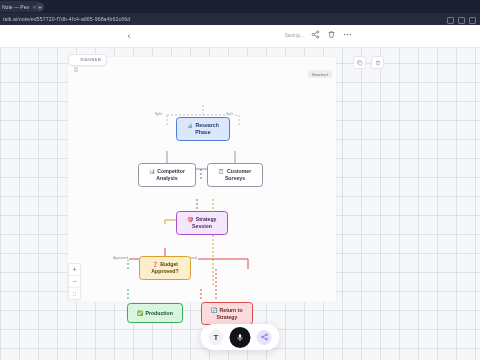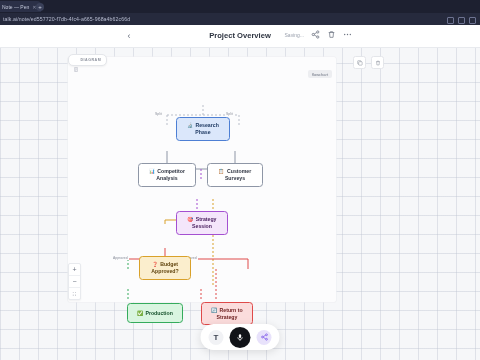--- a/index.html
+++ b/index.html
@@ -184,21 +184,20 @@
       <i></i>
       <i></i>
     </span>
   </div>
 
   <div class="page">
     <div class="grid-bg"></div>
 
     <div class="app-header">
       <div class="hdr-back">‹</div>
-      <div class="hdr-title">Project Overview</div>
       <div class="hdr-right">
         <span class="hdr-saving">Saving...</span>
         <span class="hdr-ic">
           <svg viewBox="0 0 16 16" width="9" height="9" fill="none" stroke="currentColor" stroke-width="1.4">
             <circle cx="12" cy="3.5" r="2"></circle>
               <circle cx="4" cy="8" r="2"></circle>
               <circle cx="12" cy="12.5" r="2"></circle>
             <path d="M5.8 7L10.2 4.6M5.8 9L10.2 11.4"></path>
           </svg>
         </span>

